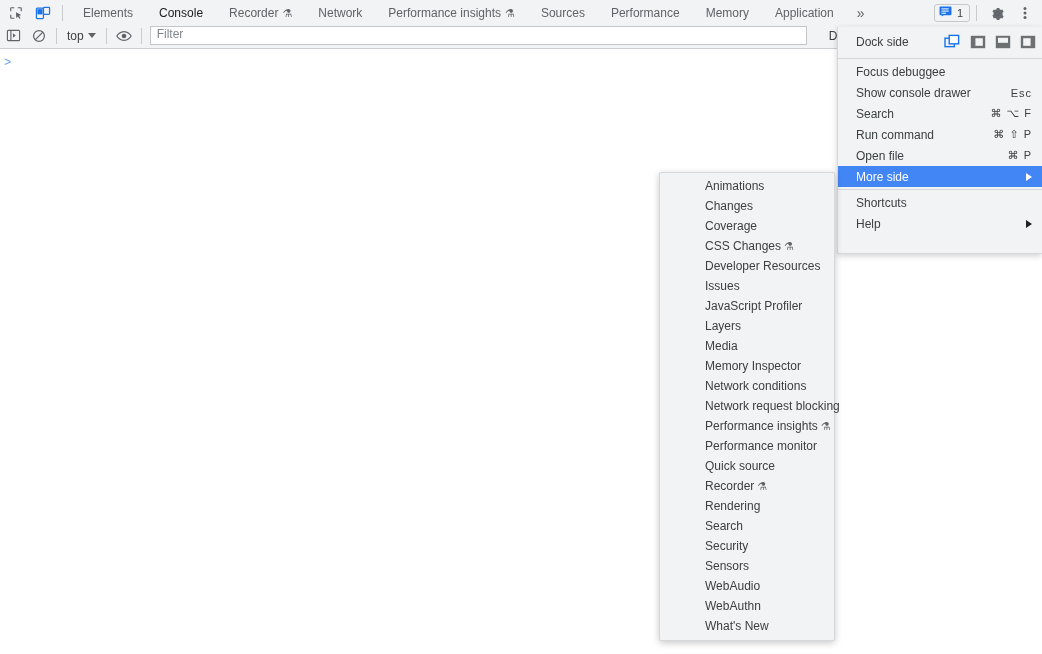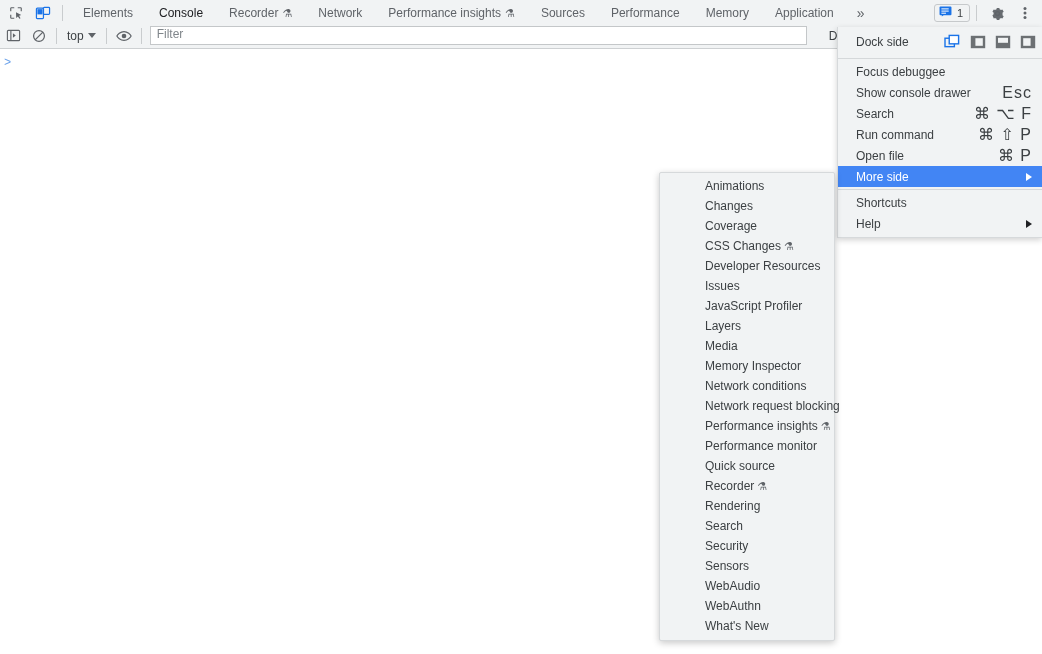--- a/index.html
+++ b/index.html
@@ -173,21 +173,21 @@
   
   .menu-panel {
     position: absolute;
     left: 837px; top: 27px;
     width: 205px;
     background: #f1f3f4;
     border-left: 1px solid #d6d9db;
     border-bottom: 1px solid #d6d9db;
     box-sizing: border-box;
     box-shadow: 0 2px 6px rgba(0,0,0,0.18);
-    padding-bottom: 3px;
+    padding-bottom: 19px;
   }
   .dockside-row {
     display: flex;
     align-items: center;
     height: 29px;
     padding-left: 18px;
     gap: 0;
   }
   .dockside-label {
     font-size: 12px;
@@ -212,21 +212,21 @@
     padding: 0 10px 0 18px;
     font-size: 12px;
     color: #3c4043;
     white-space: nowrap;
     box-sizing: border-box;
   }
   .menu-item .label { flex: 0 1 auto; }
   .menu-item .shortcut {
     margin-left: auto;
     color: #3c4043;
-    font-size: 16px;
+    font-size: 11px;
     letter-spacing: 1px;
     padding-left: 14px;
   }
   .menu-item .submenu-arrow {
     margin-left: auto;
     width: 0; height: 0;
     border-top: 4.5px solid transparent;
     border-bottom: 4.5px solid transparent;
     border-left: 6px solid #202124;
     padding-left: 0;

